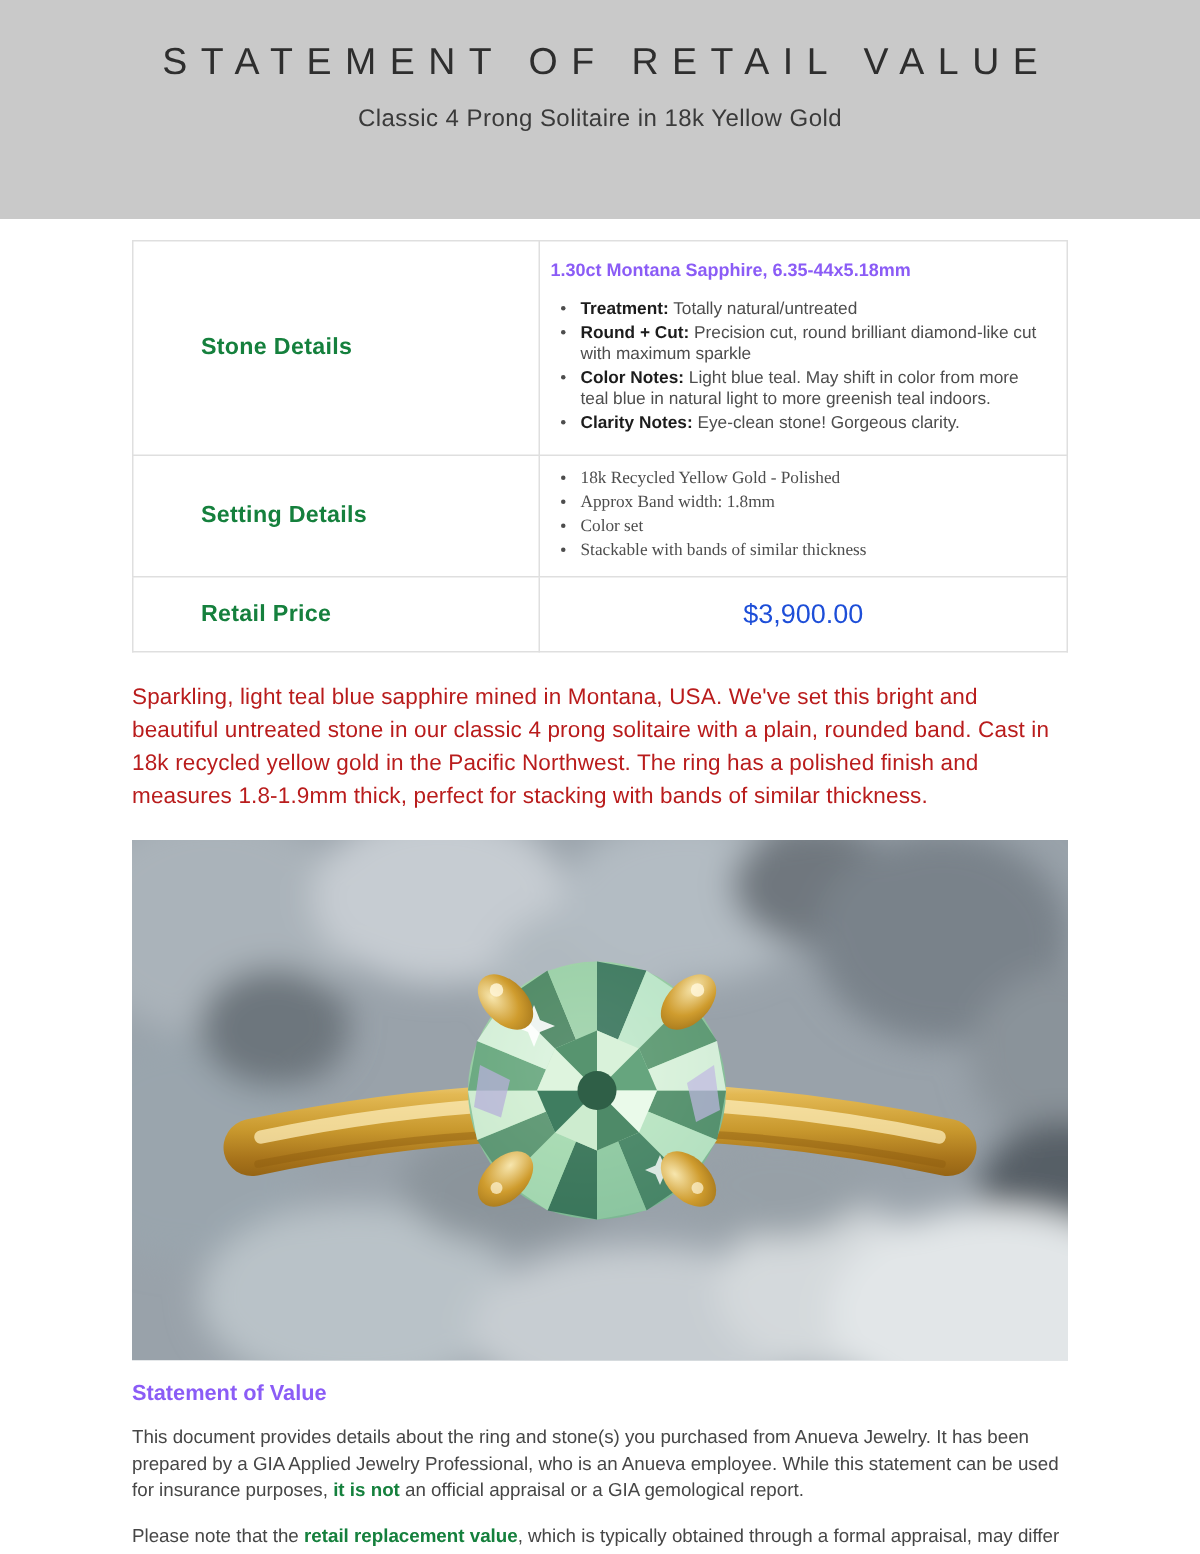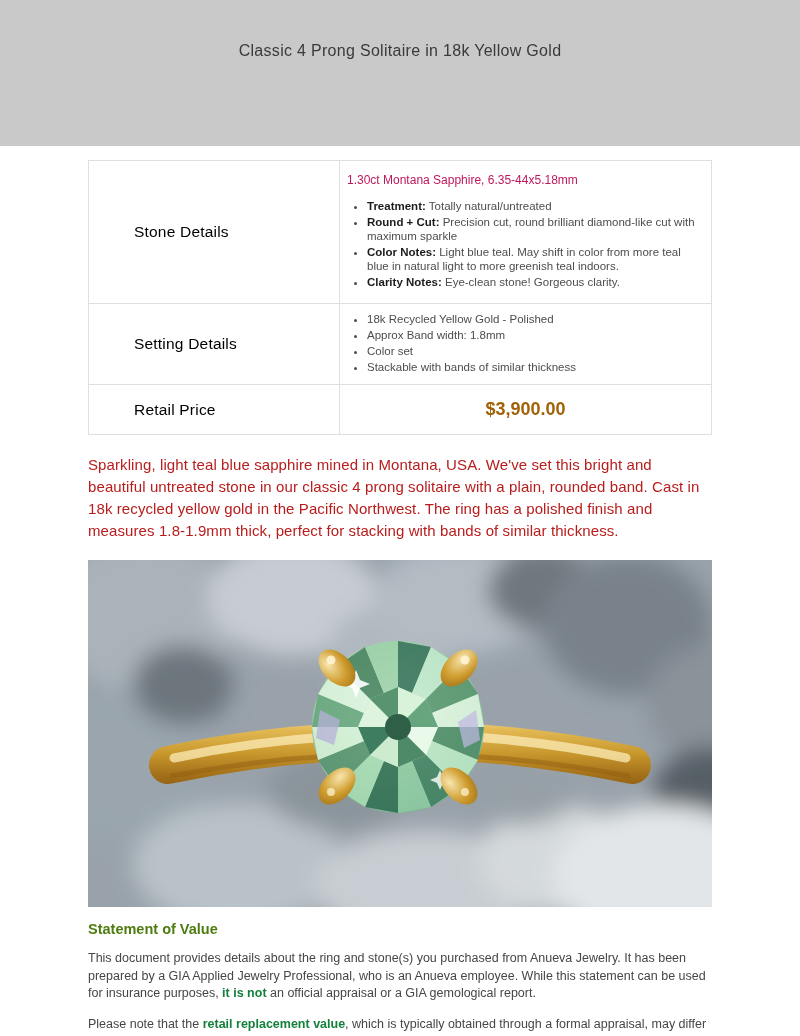--- a/index.html
+++ b/index.html
@@ -44,88 +44,89 @@
     width: 100%;
     margin-top: 14px;
     border-collapse: collapse;
     table-layout: fixed;
   }
   table.details td {
     border: 1px solid #dfdfdf;
     vertical-align: middle;
   }
   td.row-label {
-    width: 251px;
-    font-weight: 400;
+    width: 271px;
+    font-weight: 700;
     font-size: 15.5px;
-    color: #000000;
+    color: #15803d;
     padding-left: 45px;
     letter-spacing: 0.2px;
   }
   td.row-content {
     padding: 12px 14px 12px 7px;
     font-size: 11.5px;
     line-height: 14px;
     color: #4d4d4d;
   }
   .cell-heading {
-    font-weight: 400;
-    color: #be185d;
+    font-weight: 700;
+    color: #8b5cf6;
     font-size: 12px;
     margin-bottom: 12px;
   }
   .row-content ul {
     margin: 0;
     padding-left: 20px;
   }
   .row-content li { margin-bottom: 2px; }
   .row-content b { color: #1c1c1c; }
   td.price-cell {
     text-align: center;
-    font-weight: 700;
+    font-weight: 400;
     font-size: 18px;
-    color: #a16207;
+    color: #1d4ed8;
     height: 50px;
     padding: 0;
   }
   tr.stone-row td { height: 133px; }
-  tr.setting-row td.row-content { padding-top: 8px; padding-bottom: 8px; }
+  tr.setting-row td.row-content { padding-top: 8px; padding-bottom: 8px; font-family: Liberation Serif, serif; }
 
   
   .intro {
     margin-top: 19px;
     font-size: 15px;
     line-height: 22px;
     color: #b91c1c;
     letter-spacing: 0.1px;
   }
 
   
   .photo-wrap { margin-top: 18px; width: 624px; height: 347px; }
   .photo-wrap svg { display: block; }
 
   
   .sov-heading {
     margin-top: 14px;
     font-size: 14.5px;
     font-weight: 700;
-    color: #4d7c0f;
+    color: #8b5cf6;
   }
   .sov-para {
     margin-top: 13px;
     font-size: 12.5px;
     line-height: 17.5px;
     color: #464646;
   }
   .sov-para b { color: #15803d; }
 </style>
 </head>
 <body>
 
 <header class="doc-header">
+  <div class="doc-title">STATEMENT OF RETAIL VALUE</div>
   <div class="doc-subtitle">
     <div>Classic 4 Prong Solitaire in 18k Yellow Gold</div>
   </div>
 </header>
 
 <main class="content">
 
   <table class="details">
     <tbody>
         <tr class="stone-row">

